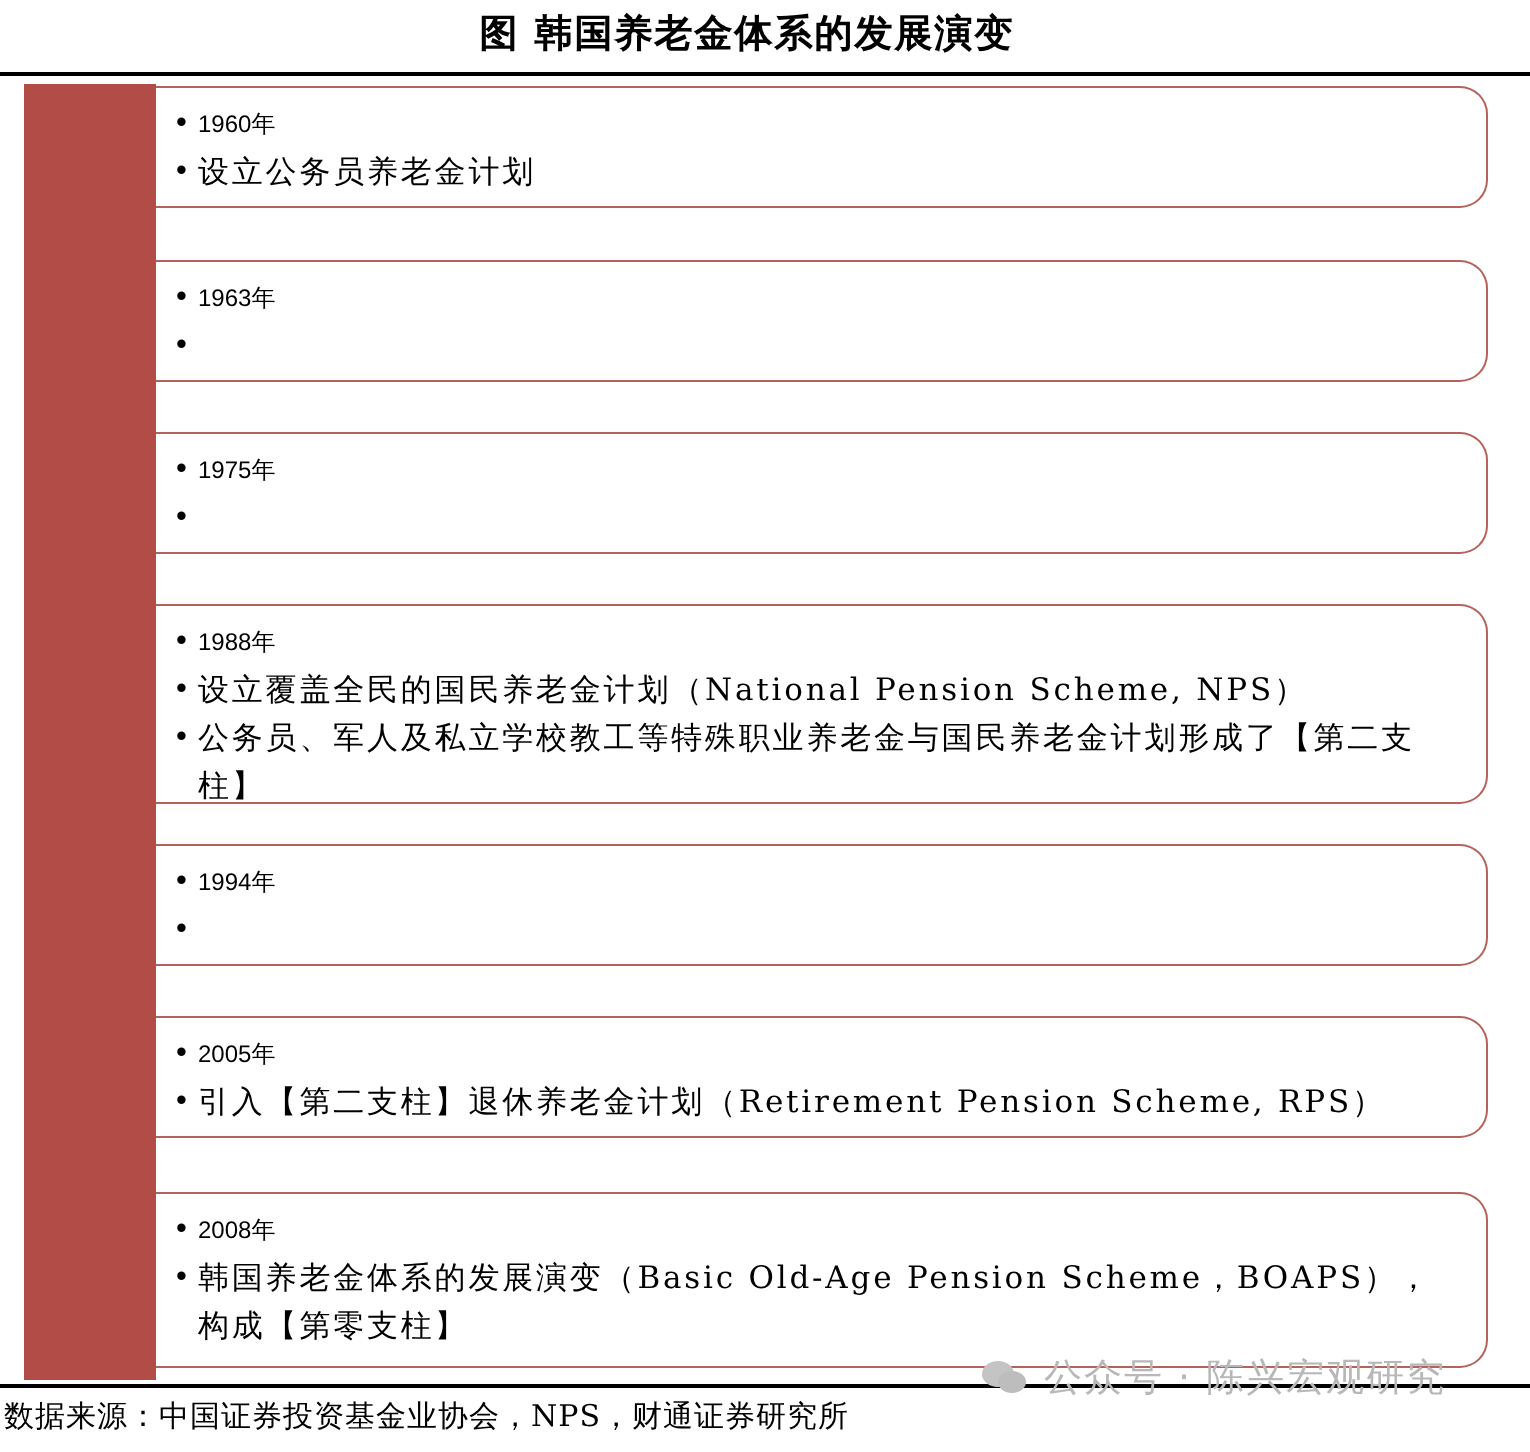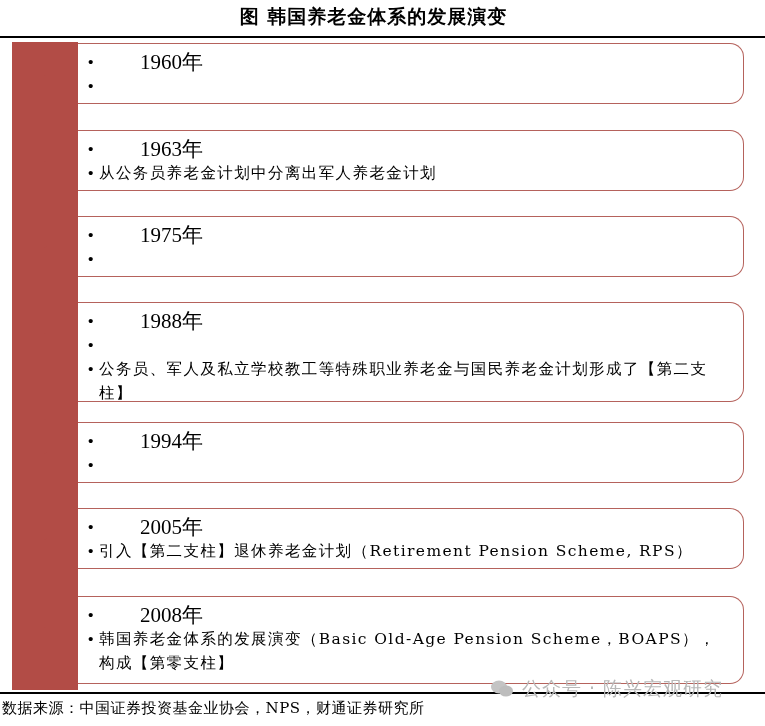--- a/index.html
+++ b/index.html
@@ -7,21 +7,21 @@
          font-family:"DejaVu Serif","Liberation Serif",serif; color:#000; }
   .title { position:absolute; left:0; top:4px; width:747px; text-align:center;
            font-size:19px; font-weight:bold; letter-spacing:1px; }
   .rule { position:absolute; left:0; width:765px; height:2px; background:#000; }
   .chev { position:absolute; left:12px; width:66px; background:#b24c46; }
   .box { position:absolute; left:78px; width:666px; background:#fff;
          border:1.5px solid #b5625c; border-left:none;
          border-radius:0 14px 14px 0; box-sizing:border-box; padding:6px 10px 0 10px; }
   .line { font-size:15.5px; line-height:24px; display:flex; }
   .bullet { width:11px; flex:none; font-family:"Liberation Sans",sans-serif; }
-  .yr { font-family:Liberation Serif, serif; font-size:21px;margin-left:41px; }
+  .yr { font-family:Liberation Sans, sans-serif; font-size:12px; }
   .txt { letter-spacing:1.4px; }
   .source { position:absolute; left:2px; top:699px; font-size:15px; letter-spacing:0.5px; }
   .wm { position:absolute; left:490px; top:676px; font-size:19px; color:#b8b8b8;
         font-family:"DejaVu Sans",sans-serif; letter-spacing:1px; display:flex; align-items:center; }
   .wm-icon { width:24px; height:20px; margin-right:8px; }
 </style>
 </head>
 <body>
 
 <div class="title">图  韩国养老金体系的发展演变</div>
@@ -30,34 +30,34 @@
 <svg class="chev" style="top:42px;height:96px" viewBox="0 0 66 96" preserveAspectRatio="none">
     <polygon points="0,0 33,34 66,0 66,62 33,96 0,62" fill="#b24c46"></polygon>
   </svg>
 <div class="box" style="top:43px;height:61px">
   <div class="line">
       <span class="bullet">•</span>
       <span class="yr">1960年</span>
     </div>
   <div class="line">
       <span class="bullet">•</span>
+      <span class="txt">设立公务员养老金计划</span>
     </div>
 </div>
 
 <svg class="chev" style="top:128px;height:96px" viewBox="0 0 66 96" preserveAspectRatio="none">
     <polygon points="0,0 33,34 66,0 66,62 33,96 0,62" fill="#b24c46"></polygon>
   </svg>
 <div class="box" style="top:130px;height:61px">
   <div class="line">
       <span class="bullet">•</span>
       <span class="yr">1963年</span>
     </div>
   <div class="line">
       <span class="bullet">•</span>
-      <span class="txt">从公务员养老金计划中分离出军人养老金计划</span>
     </div>
 </div>
 
 <svg class="chev" style="top:214px;height:96px" viewBox="0 0 66 96" preserveAspectRatio="none">
     <polygon points="0,0 33,34 66,0 66,62 33,96 0,62" fill="#b24c46"></polygon>
   </svg>
 <div class="box" style="top:216px;height:61px">
   <div class="line">
       <span class="bullet">•</span>
       <span class="yr">1975年</span>
@@ -70,20 +70,21 @@
 <svg class="chev" style="top:300px;height:120px" viewBox="0 0 66 120" preserveAspectRatio="none">
     <polygon points="0,0 33,34 66,0 66,86 33,120 0,86" fill="#b24c46"></polygon>
   </svg>
 <div class="box" style="top:302px;height:100px">
   <div class="line">
       <span class="bullet">•</span>
       <span class="yr">1988年</span>
     </div>
   <div class="line">
       <span class="bullet">•</span>
+      <span class="txt">设立覆盖全民的国民养老金计划（National Pension Scheme, NPS）</span>
     </div>
   <div class="line">
       <span class="bullet">•</span>
       <span class="txt" style="padding-right:4px">公务员、军人及私立学校教工等特殊职业养老金与国民养老金计划形成了【第二支柱】</span>
     </div>
 </div>
 
 <svg class="chev" style="top:420px;height:96px" viewBox="0 0 66 96" preserveAspectRatio="none">
     <polygon points="0,0 33,34 66,0 66,62 33,96 0,62" fill="#b24c46"></polygon>
   </svg>

